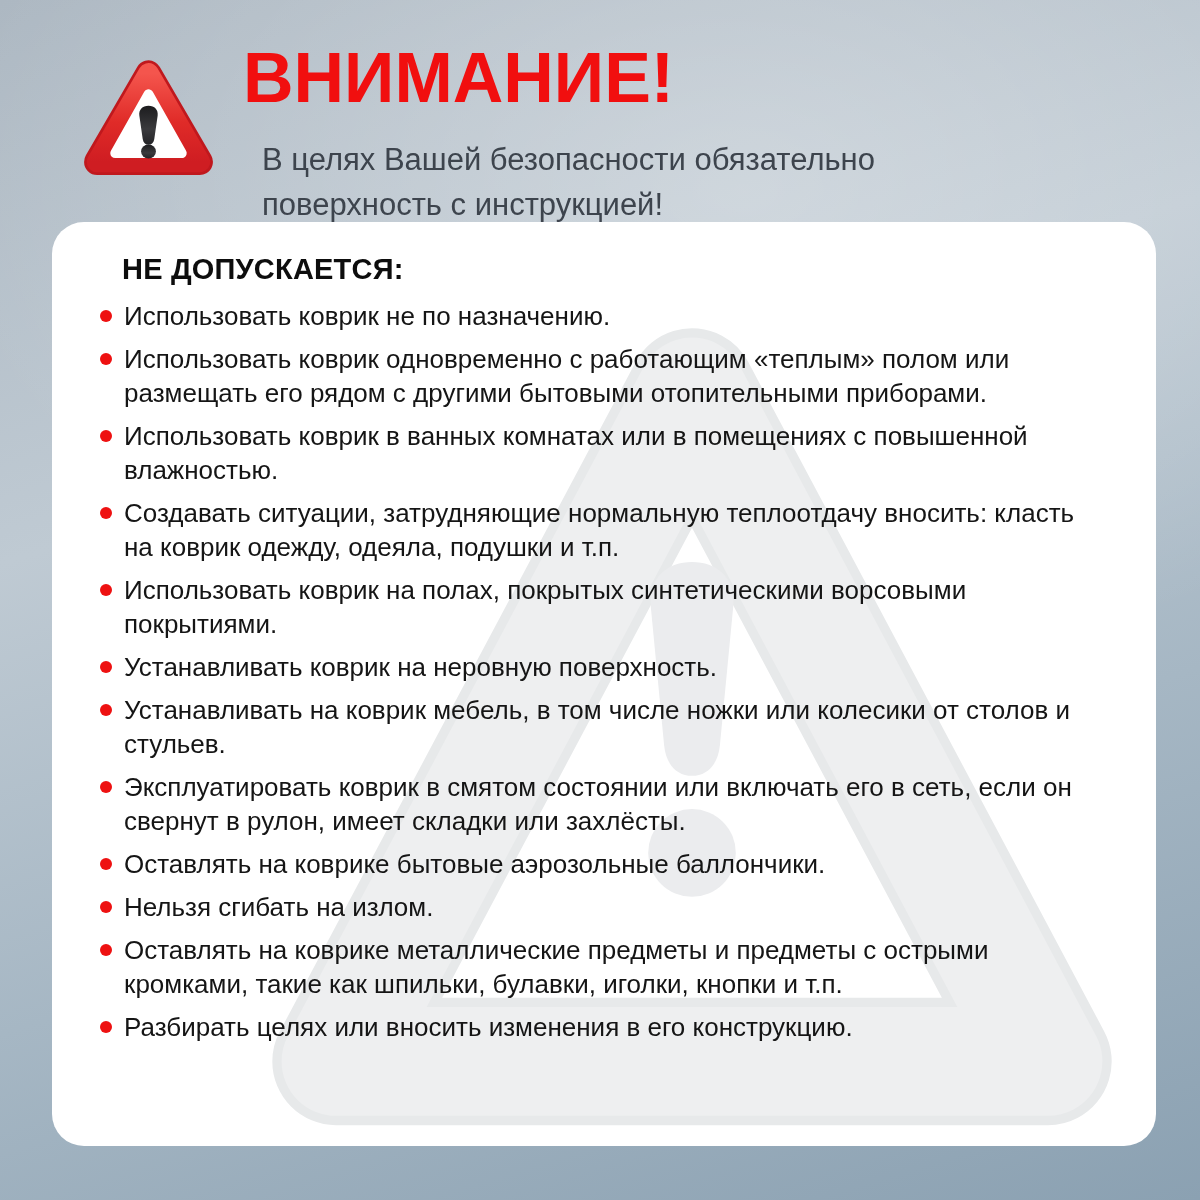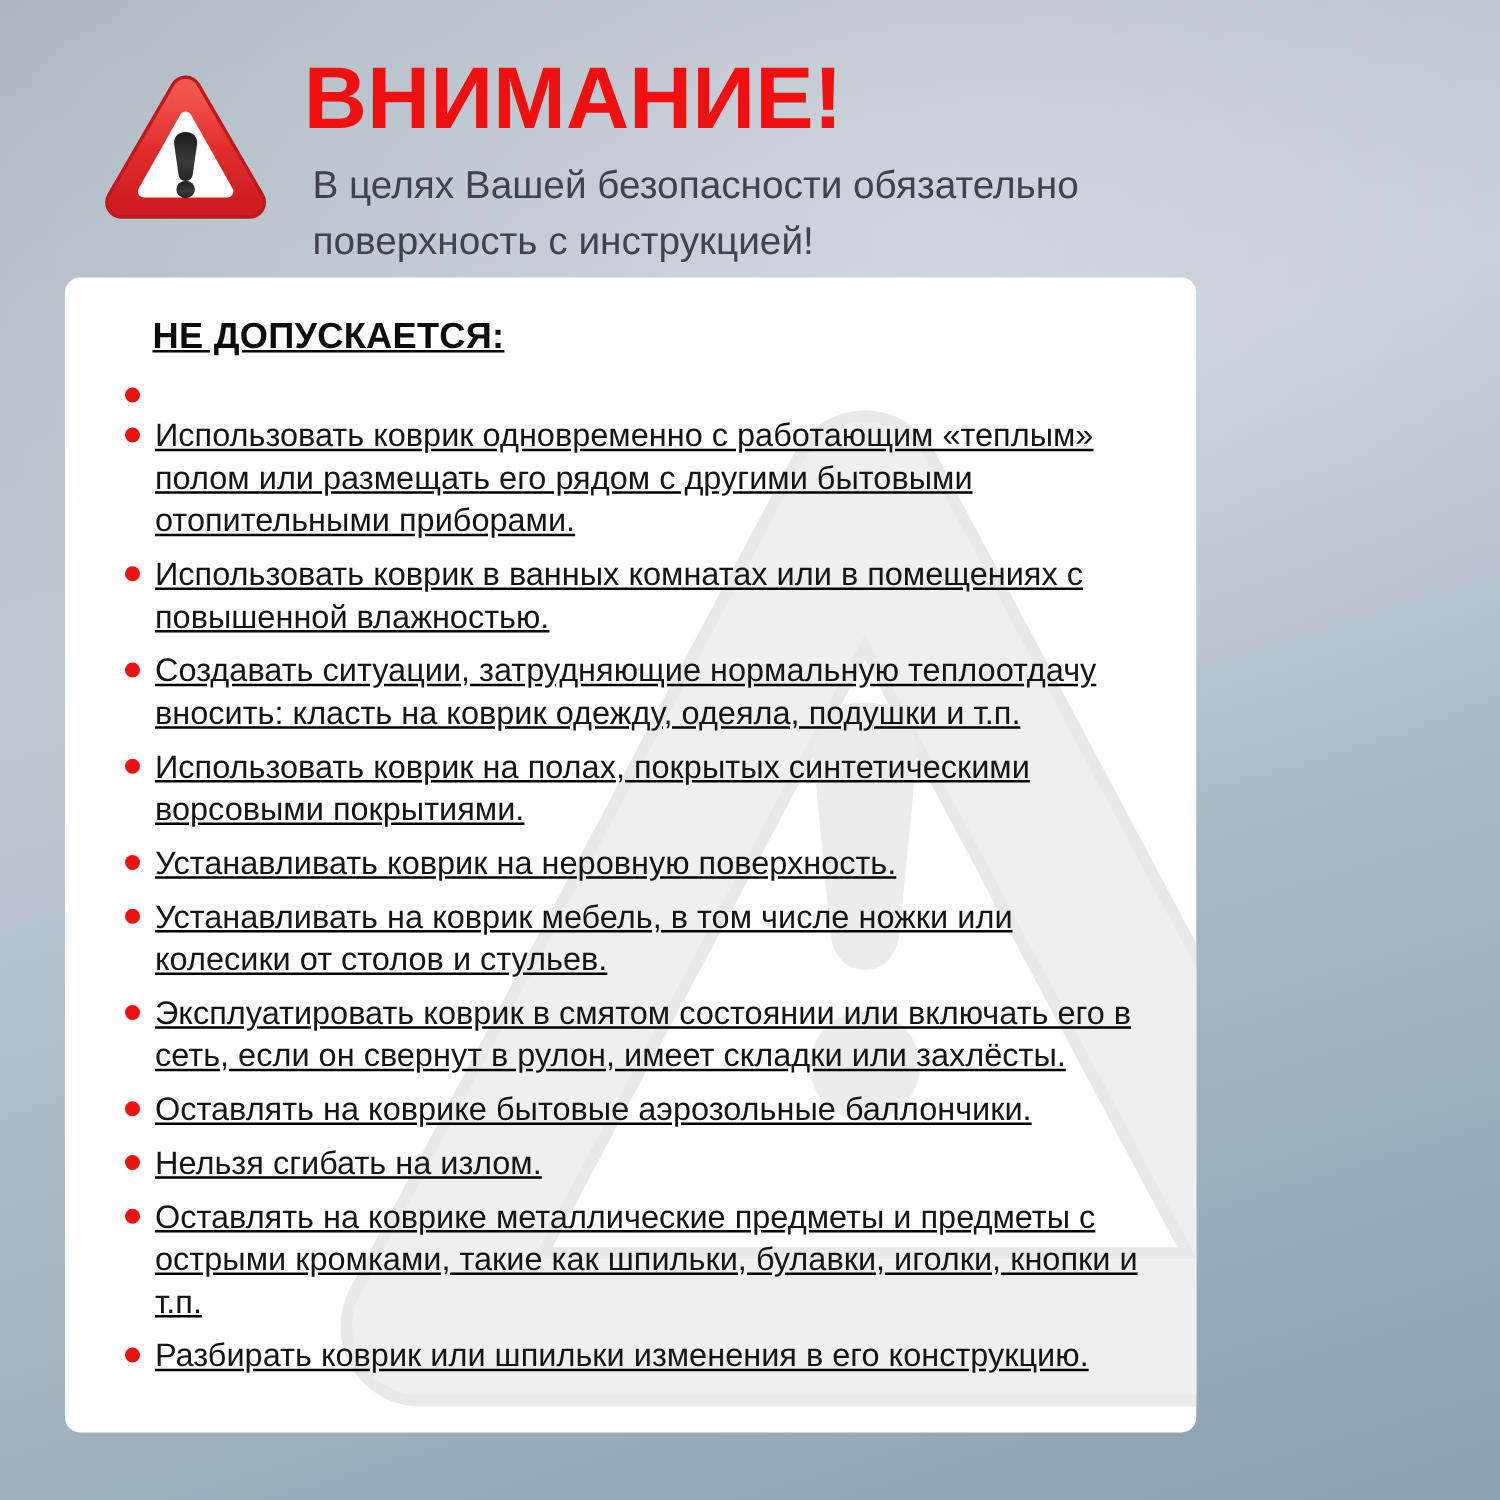--- a/index.html
+++ b/index.html
@@ -26,33 +26,32 @@
 
   .title {
     position: absolute; left: 243px; top: 38px;
     margin: 0;
     font-size: 70px; font-weight: 800; letter-spacing: 0px;
     color: #f10f0f;
     font-family: "Liberation Sans", sans-serif;
   }
   .subtitle {
     position: absolute; left: 246px; top: 121px;
-    margin: 4px;
+    margin: 16px;
     font-size: 31px; line-height: 45px; font-weight: 500;
     color: #3d444d;
   }
 
   
   .card {
     position: absolute; left: 52px; top: 222px;
-    width: 905px; height: 924px;
+    width: 1104px; height: 924px;
     background: #ffffff;
-    border-radius: 12px;
+    border-radius: 32px;
     overflow: hidden;
-    text-decoration: underline;
   }
   .watermark {
     position: absolute; left: 215px; top: 68px;
     width: 850px; height: 900px;
     pointer-events: none;
   }
   .watermark svg { width: 100%; height: 100%; display: block; }
 
   .card-content {
     position: relative;
@@ -127,20 +126,21 @@
       </svg>
     </div>
 
     <div class="card-content">
       <h2 class="card-heading">НЕ ДОПУСКАЕТСЯ:</h2>
 
       <ul class="rules">
 
           <li>
             <span class="dot"></span>
+            <span class="rule-text">Использовать коврик не по назначению.</span>
           </li>
 
           <li>
             <span class="dot"></span>
             <span class="rule-text">Использовать коврик одновременно с работающим «теплым» полом или размещать его рядом с другими бытовыми отопительными приборами.</span>
           </li>
 
           <li>
             <span class="dot"></span>
             <span class="rule-text">Использовать коврик в ванных комнатах или в помещениях с повышенной влажностью.</span>
@@ -183,18 +183,18 @@
           </li>
 
 
           <li>
             <span class="dot"></span>
             <span class="rule-text">Оставлять на коврике металлические предметы и предметы с острыми кромками, такие как шпильки, булавки, иголки, кнопки и т.п.</span>
           </li>
 
           <li>
             <span class="dot"></span>
-            <span class="rule-text">Разбирать коврик или шпильки изменения в его конструкцию.</span>
+            <span class="rule-text">Разбирать целях или вносить изменения в его конструкцию.</span>
           </li>
         </ul>
     </div>
   </section>
 </div>
 
 </body></html>

